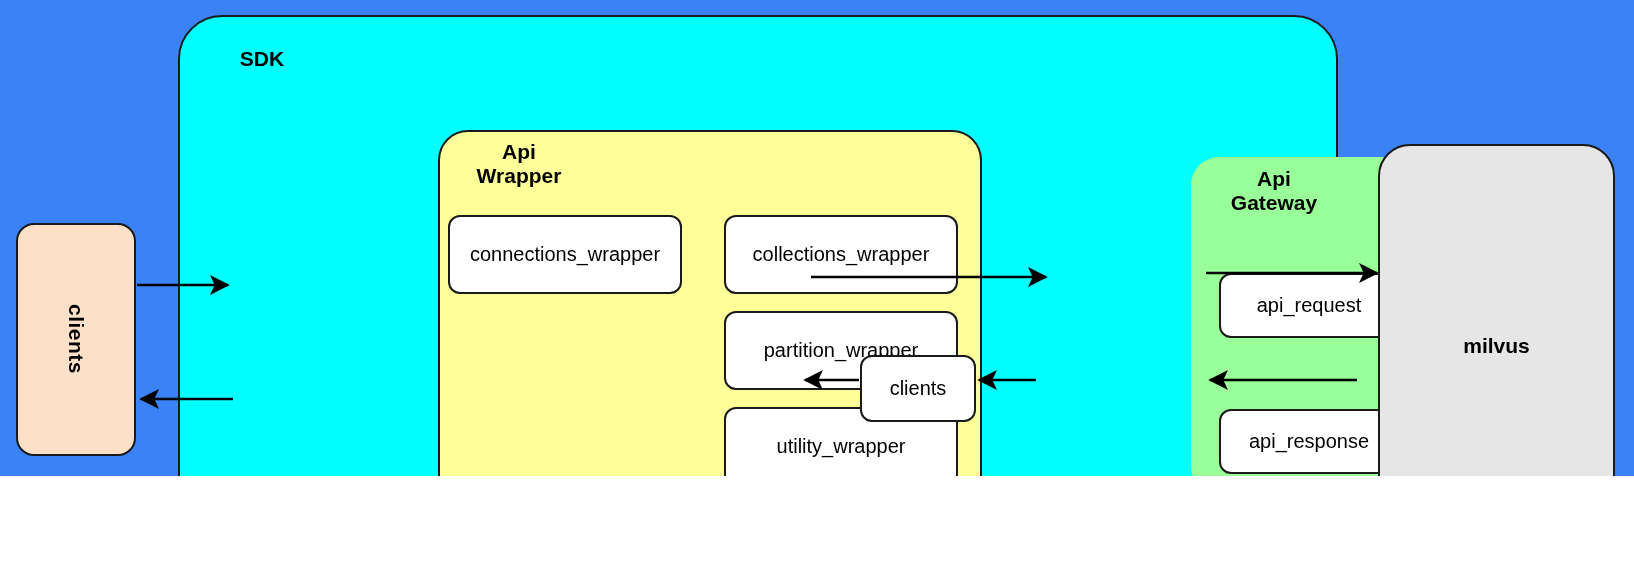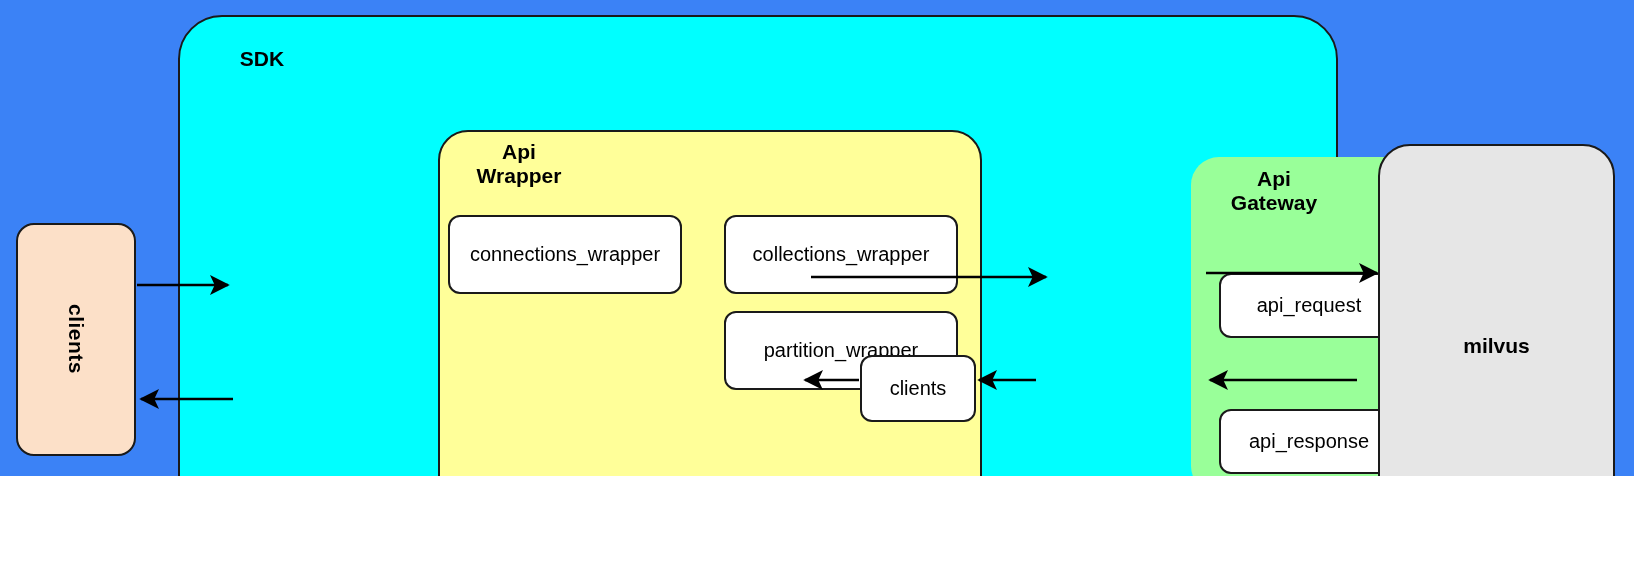--- a/index.html
+++ b/index.html
@@ -163,20 +163,21 @@
   <div class="box" id="sdk-container">
     <div class="container-title" id="sdk-title">SDK</div>
 
     <div class="box" id="api-wrapper-container">
       <div class="container-title" id="api-wrapper-title">Api
 Wrapper</div>
 
       <div class="box node wrap-node col-a row-1">connections_wrapper</div>
       <div class="box node wrap-node col-b row-1">collections_wrapper</div>
       <div class="box node wrap-node col-b row-2">partition_wrapper</div>
+      <div class="box node wrap-node col-b row-3">utility_wrapper</div>
     </div>
 
     <div class="box" id="api-gateway-container">
       <div class="container-title" id="api-gateway-title">Api
 Gateway</div>
 
       <div class="box node gw-node gw-left" id="node-api-request">api_request</div>
       <div class="box node gw-node gw-left" id="node-api-response">api_response</div>
     </div>
   </div>

